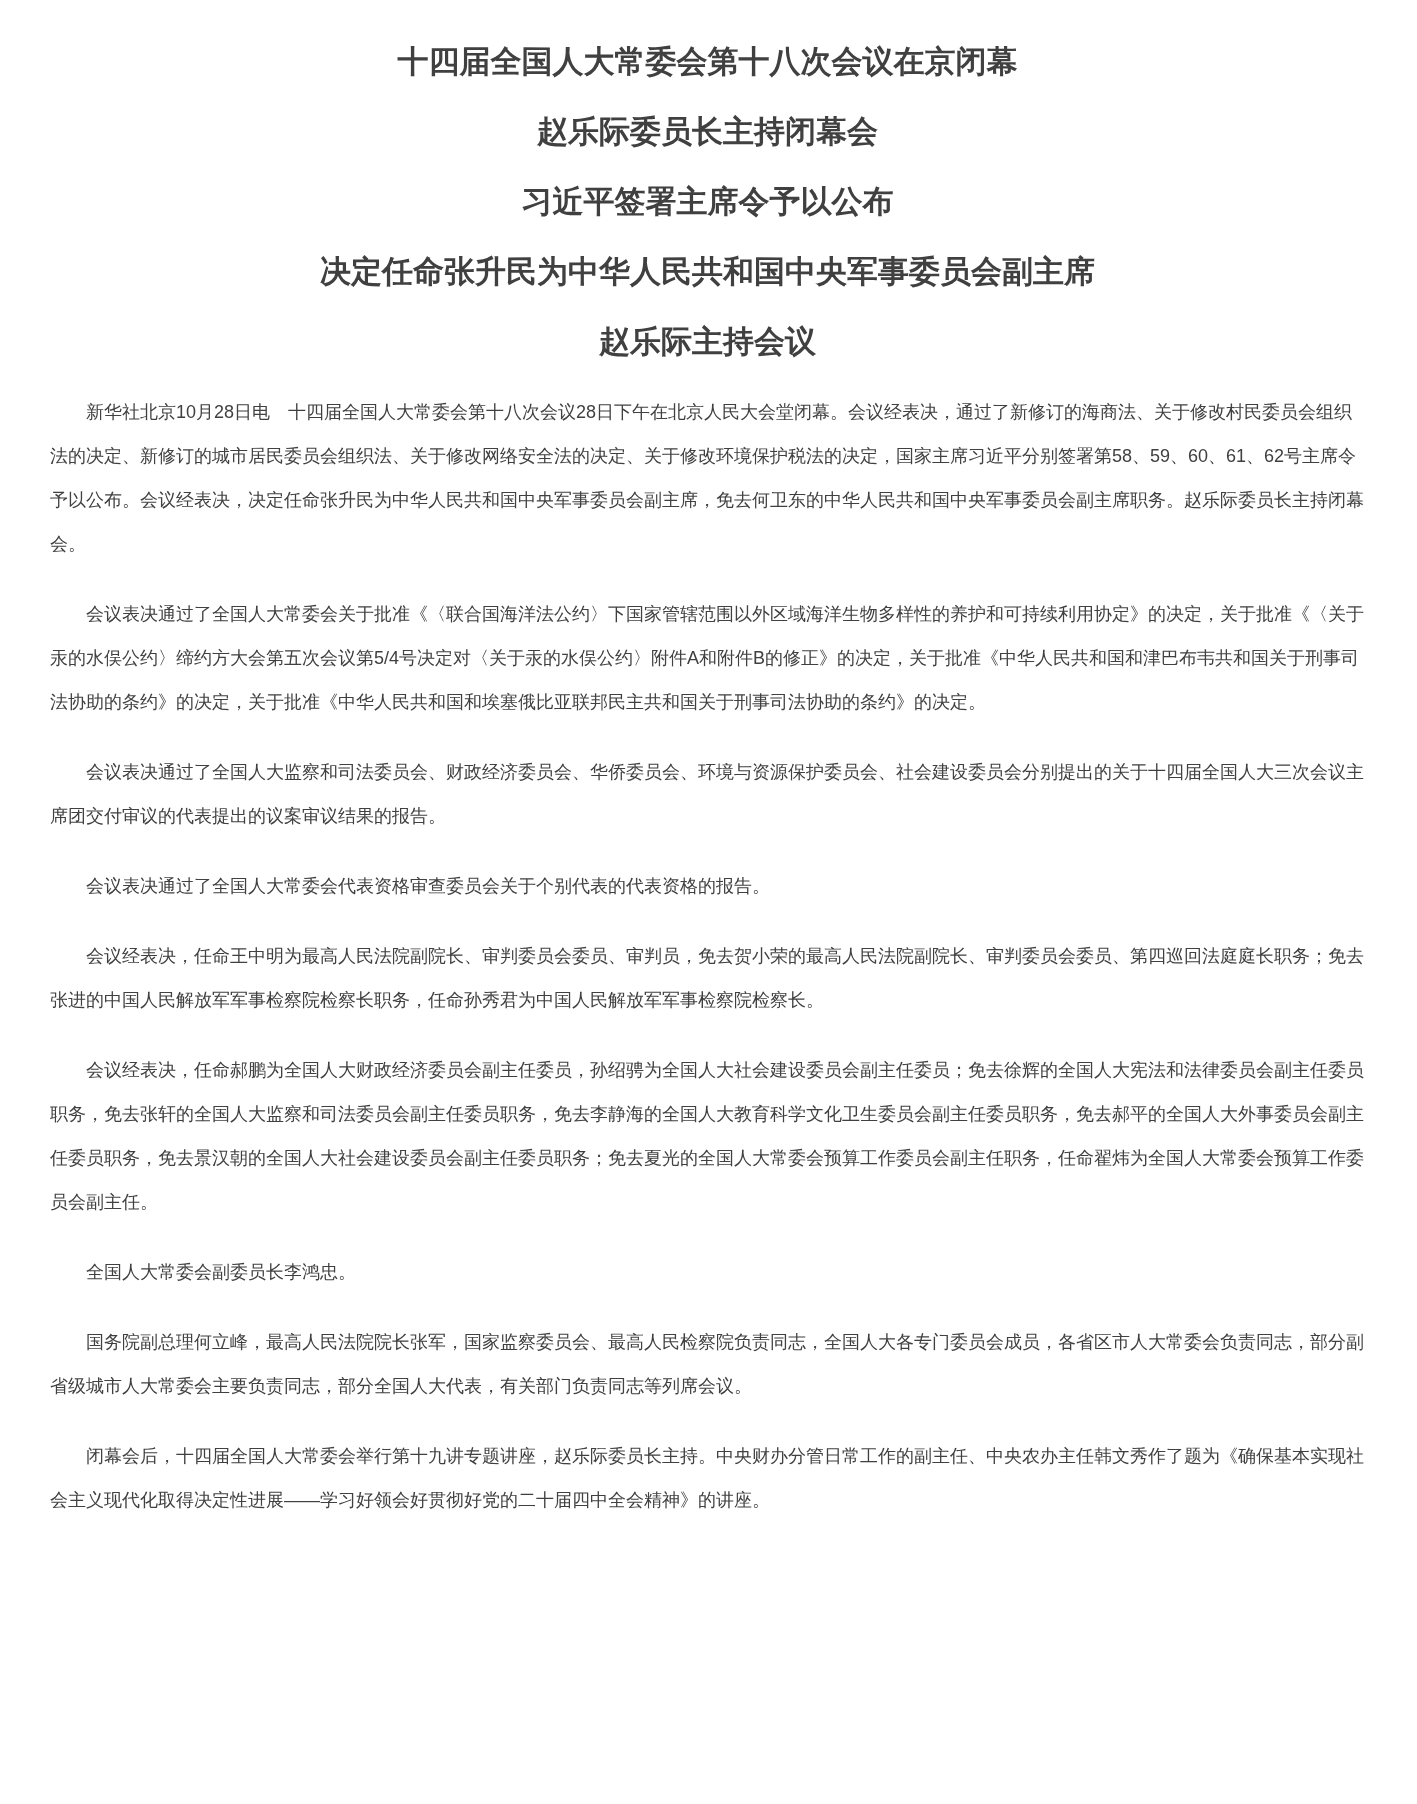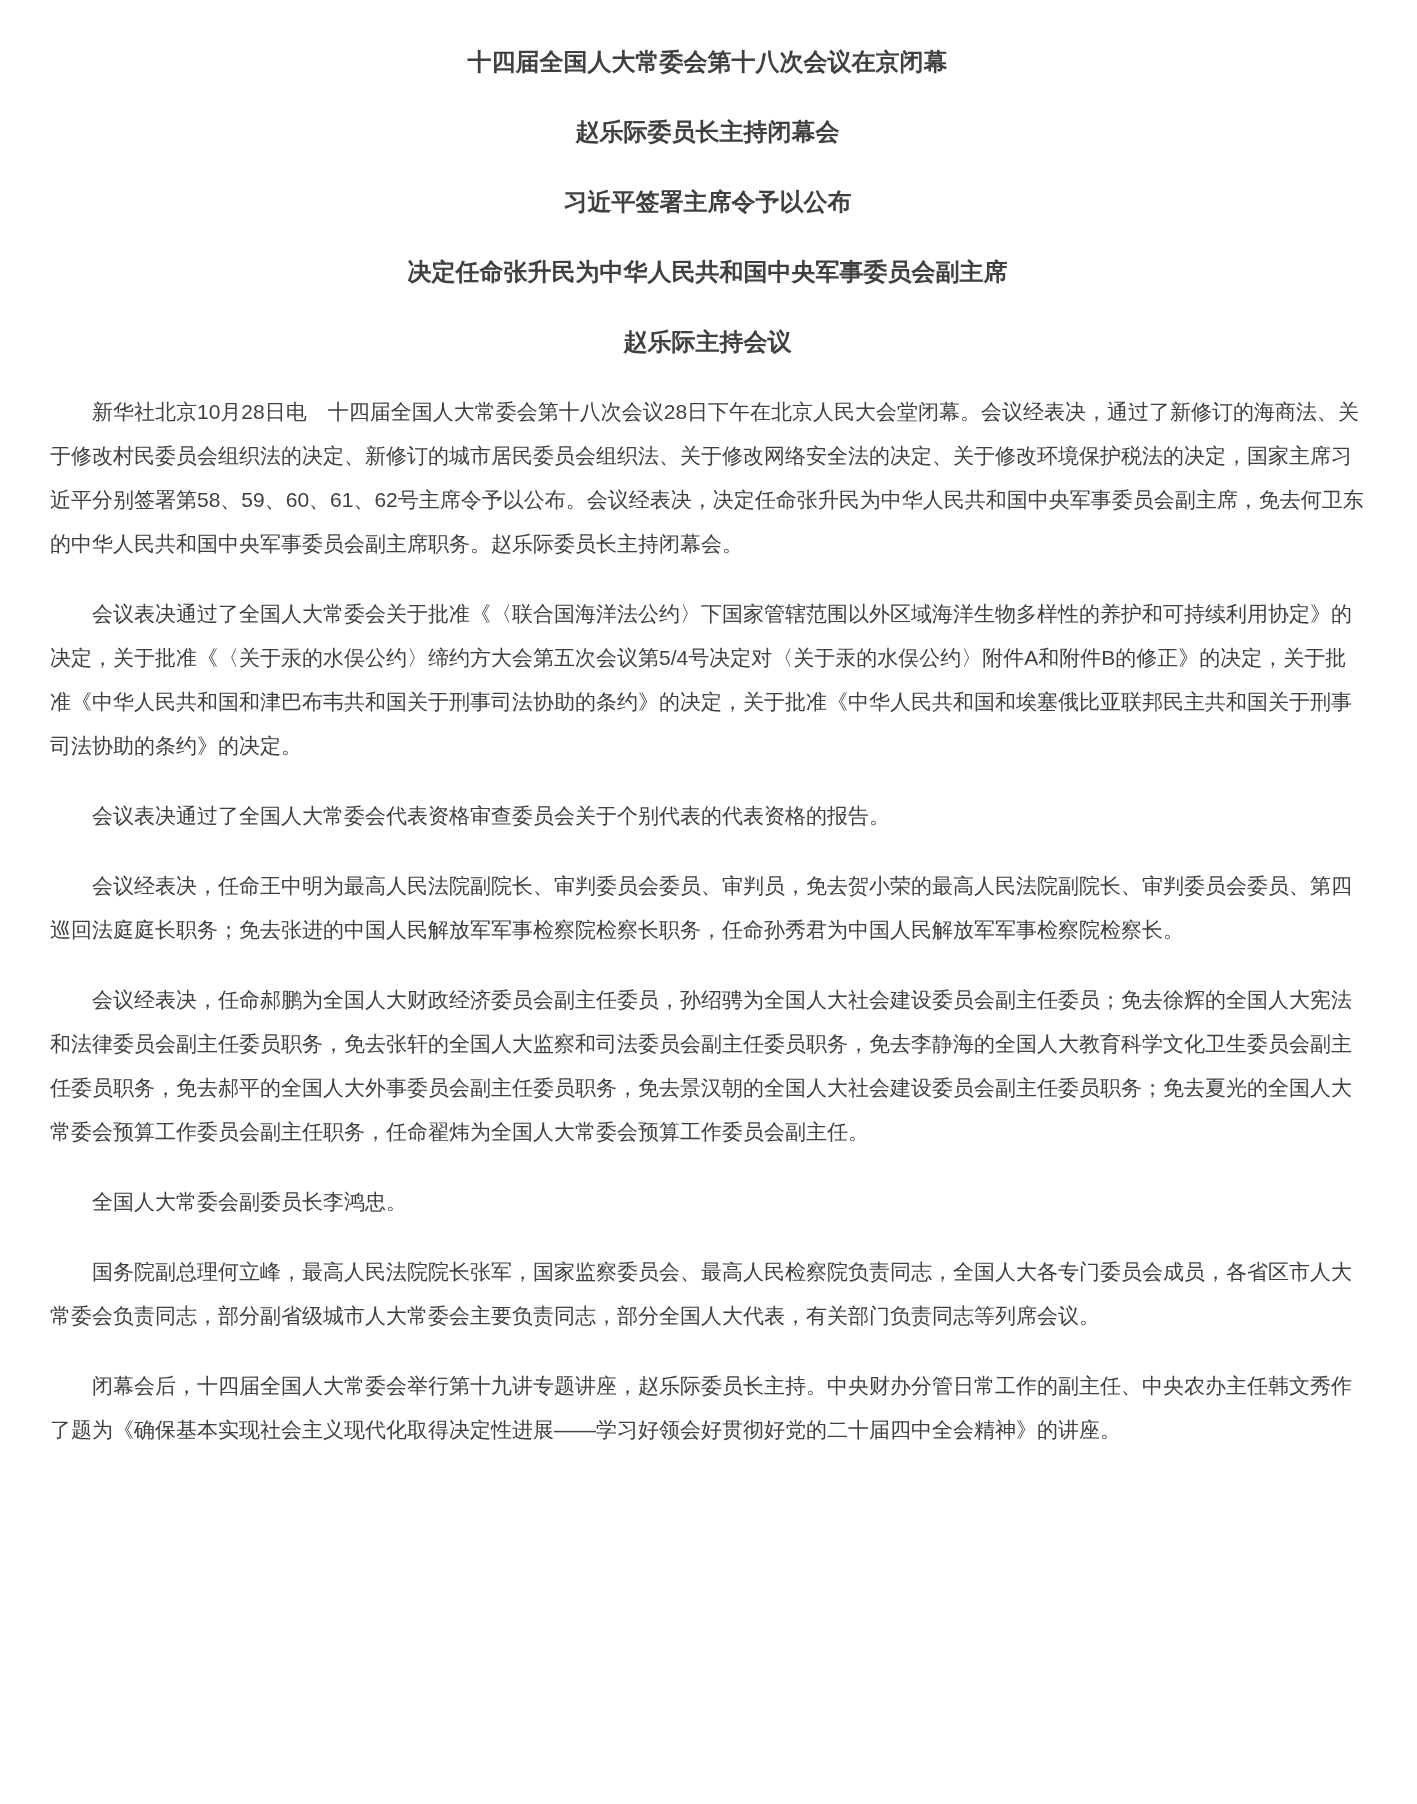--- a/index.html
+++ b/index.html
@@ -11,47 +11,48 @@
     font-family: "Liberation Sans", "DejaVu Sans", sans-serif;
     color: #404040;
   }
   .article {
     width: 1417px;
     box-sizing: border-box;
     padding: 14px 52px 48px 50px;
     background: #ffffff;
   }
   .heading {
-    font-size: 24px;
+    font-size: 31px;
     font-weight: bold;
     text-align: center;
     line-height: 44px;
     margin: 26px 0;
   }
   .para {
-    font-size: 21px;
+    font-size: 18px;
     font-weight: normal;
     line-height: 44px;
     margin: 26px 0;
     text-indent: 2em;
     text-align: left;
     word-break: break-all;
   }
 </style>
 </head>
 <body>
 
 <div class="article">
   <h2 class="heading">十四届全国人大常委会第十八次会议在京闭幕</h2>
   <h2 class="heading">赵乐际委员长主持闭幕会</h2>
   <h2 class="heading">习近平签署主席令予以公布</h2>
   <h2 class="heading">决定任命张升民为中华人民共和国中央军事委员会副主席</h2>
   <h2 class="heading">赵乐际主持会议</h2>
 
   <p class="para">新华社北京10月28日电　十四届全国人大常委会第十八次会议28日下午在北京人民大会堂闭幕。会议经表决，通过了新修订的海商法、关于修改村民委员会组织法的决定、新修订的城市居民委员会组织法、关于修改网络安全法的决定、关于修改环境保护税法的决定，国家主席习近平分别签署第58、59、60、61、62号主席令予以公布。会议经表决，决定任命张升民为中华人民共和国中央军事委员会副主席，免去何卫东的中华人民共和国中央军事委员会副主席职务。赵乐际委员长主持闭幕会。</p>
   <p class="para">会议表决通过了全国人大常委会关于批准《〈联合国海洋法公约〉下国家管辖范围以外区域海洋生物多样性的养护和可持续利用协定》的决定，关于批准《〈关于汞的水俣公约〉缔约方大会第五次会议第5/4号决定对〈关于汞的水俣公约〉附件A和附件B的修正》的决定，关于批准《中华人民共和国和津巴布韦共和国关于刑事司法协助的条约》的决定，关于批准《中华人民共和国和埃塞俄比亚联邦民主共和国关于刑事司法协助的条约》的决定。</p>
+  <p class="para">会议表决通过了全国人大监察和司法委员会、财政经济委员会、华侨委员会、环境与资源保护委员会、社会建设委员会分别提出的关于十四届全国人大三次会议主席团交付审议的代表提出的议案审议结果的报告。</p>
   <p class="para">会议表决通过了全国人大常委会代表资格审查委员会关于个别代表的代表资格的报告。</p>
   <p class="para">会议经表决，任命王中明为最高人民法院副院长、审判委员会委员、审判员，免去贺小荣的最高人民法院副院长、审判委员会委员、第四巡回法庭庭长职务；免去张进的中国人民解放军军事检察院检察长职务，任命孙秀君为中国人民解放军军事检察院检察长。</p>
   <p class="para">会议经表决，任命郝鹏为全国人大财政经济委员会副主任委员，孙绍骋为全国人大社会建设委员会副主任委员；免去徐辉的全国人大宪法和法律委员会副主任委员职务，免去张轩的全国人大监察和司法委员会副主任委员职务，免去李静海的全国人大教育科学文化卫生委员会副主任委员职务，免去郝平的全国人大外事委员会副主任委员职务，免去景汉朝的全国人大社会建设委员会副主任委员职务；免去夏光的全国人大常委会预算工作委员会副主任职务，任命翟炜为全国人大常委会预算工作委员会副主任。</p>
   <p class="para">全国人大常委会副委员长李鸿忠。</p>
   <p class="para">国务院副总理何立峰，最高人民法院院长张军，国家监察委员会、最高人民检察院负责同志，全国人大各专门委员会成员，各省区市人大常委会负责同志，部分副省级城市人大常委会主要负责同志，部分全国人大代表，有关部门负责同志等列席会议。</p>
   <p class="para">闭幕会后，十四届全国人大常委会举行第十九讲专题讲座，赵乐际委员长主持。中央财办分管日常工作的副主任、中央农办主任韩文秀作了题为《确保基本实现社会主义现代化取得决定性进展——学习好领会好贯彻好党的二十届四中全会精神》的讲座。</p>
 </div>
 
 </body></html>

